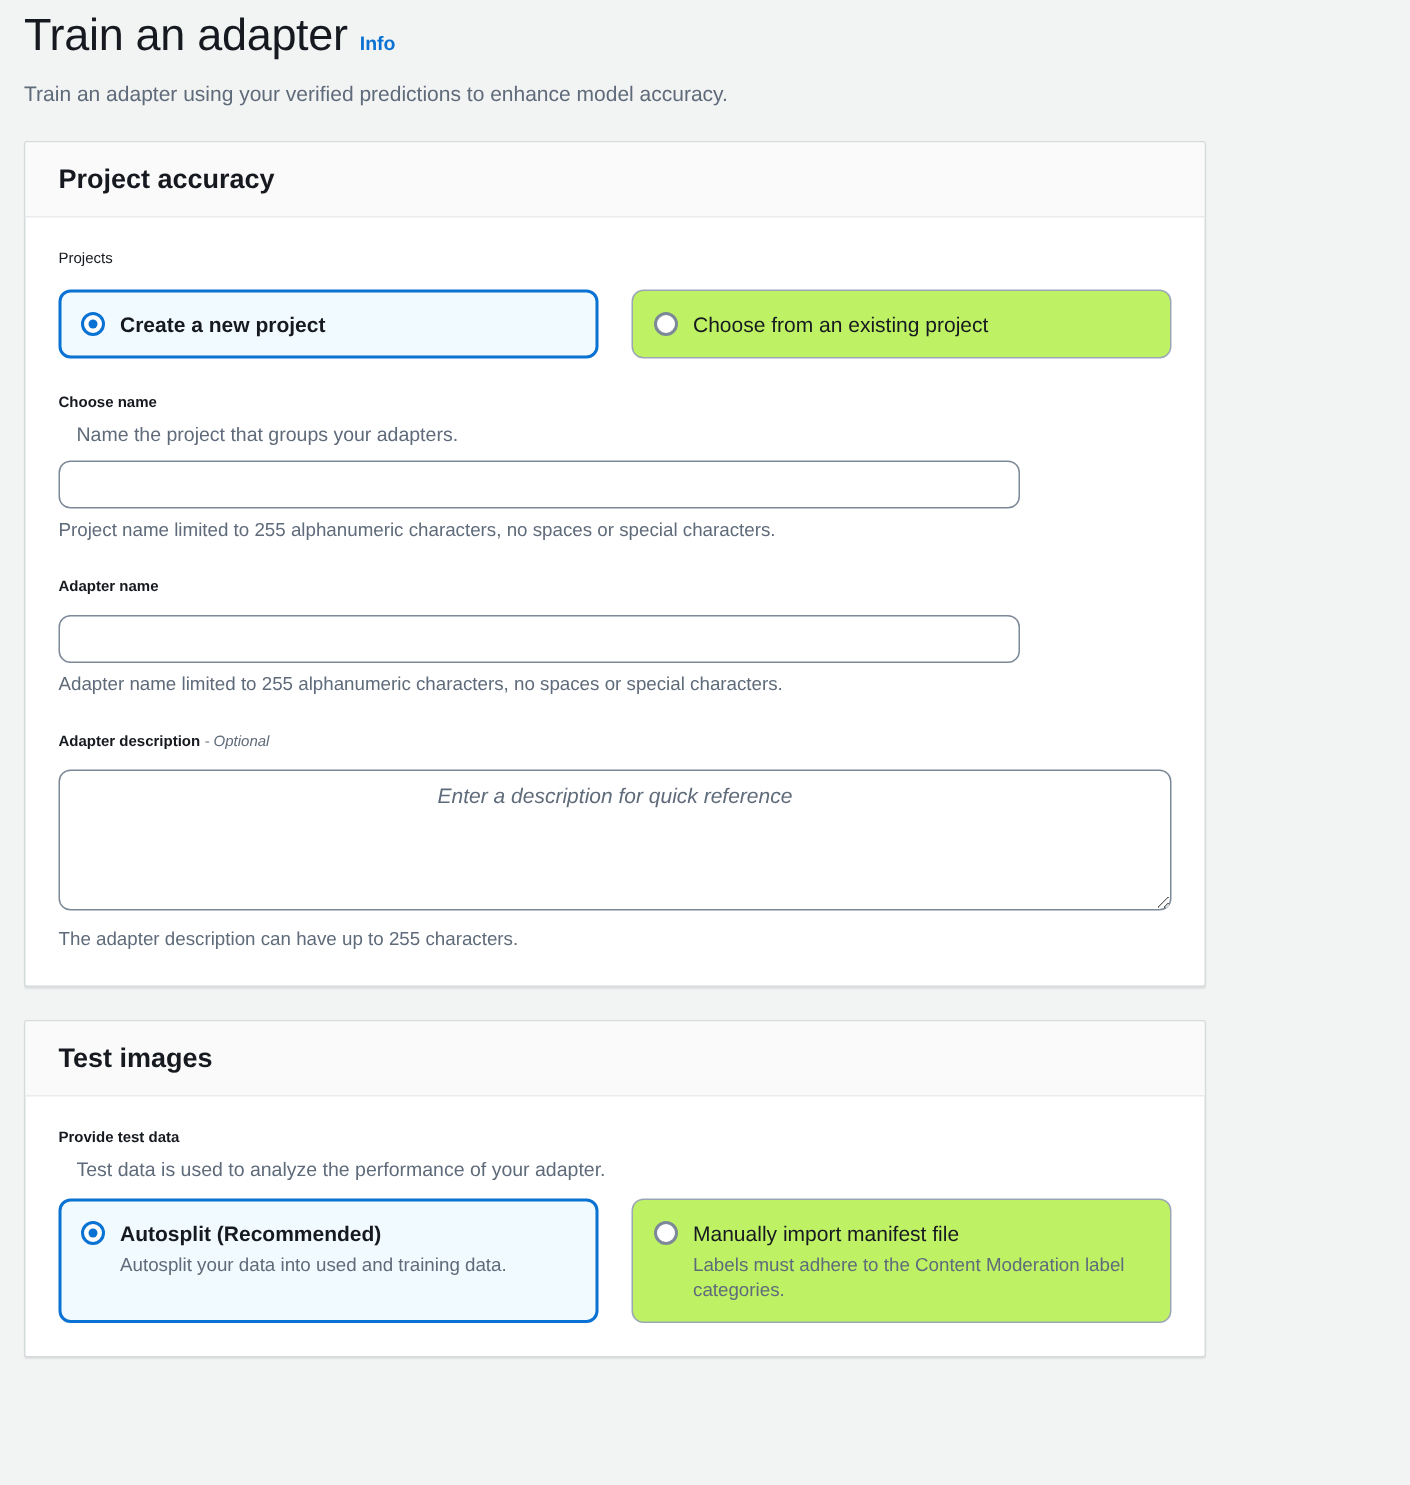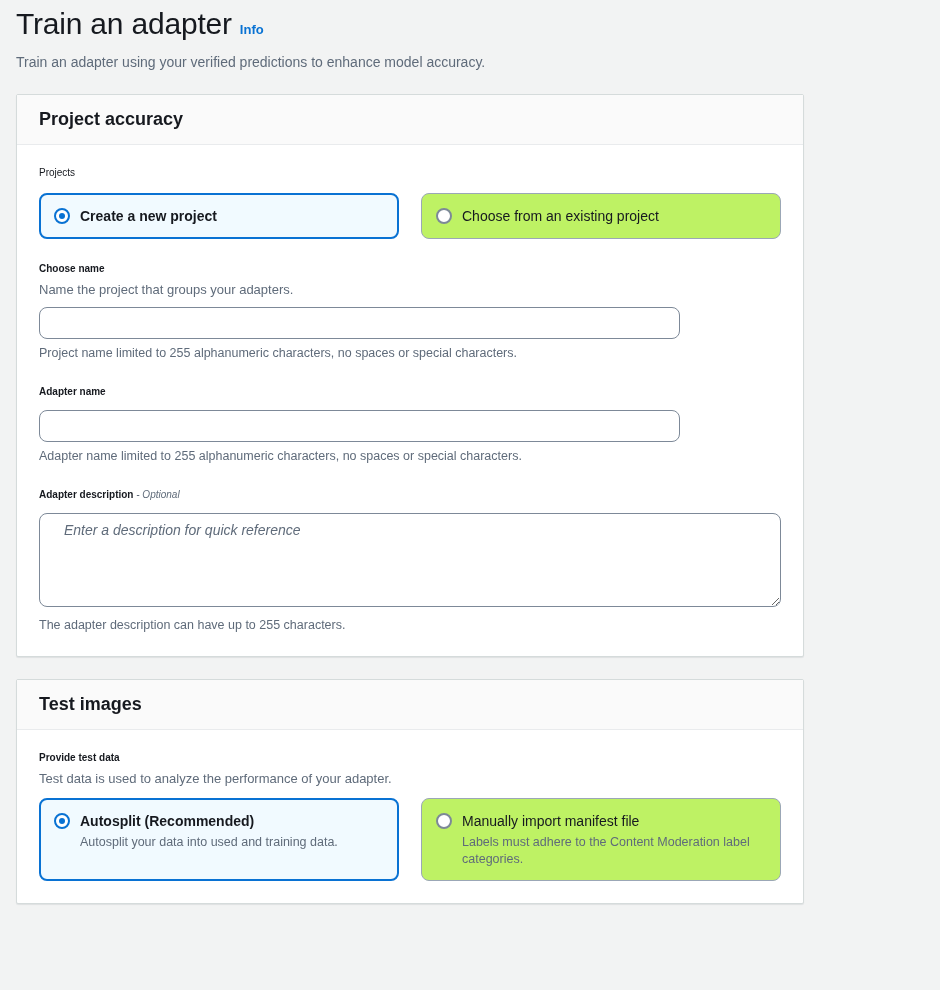--- a/index.html
+++ b/index.html
@@ -75,21 +75,21 @@
     line-height: 20px;
   }
   .field-label .optional {
     font-weight: 400;
     font-style: italic;
     color: #5f6b7a;
   }
   .field-desc {
     font-size: 13px;
     color: #5f6b7a;
-    margin: 0 0 8px 0;
+    margin: 0 0 8px 12px;
     line-height: 18px;
   }
   .field-hint {
     font-size: 12.5px;
     color: #5f6b7a;
     margin: 5px 0 0 0;
     line-height: 18px;
   }
   .radio-grid {
     display: grid;
@@ -173,27 +173,28 @@
     font-family: "Liberation Sans", sans-serif;
     color: #16191f;
     background: #fff;
     outline: none;
   }
   .textarea {
     width: 100%;
     height: 94px;
     border: 1px solid #7d8998;
     border-radius: 8px;
-    padding: 8px 24px;
+    padding: 8px 8px;
     font-size: 14px;
     font-family: "Liberation Sans", sans-serif;
     color: #16191f;
     background: #fff;
     outline: none;
     resize: vertical;
+    text-align: center;
   }
   .textarea::placeholder {
     font-style: italic;
     color: #5f6b7a;
   }
 </style>
 </head>
 <body>
 
 <div class="page">

